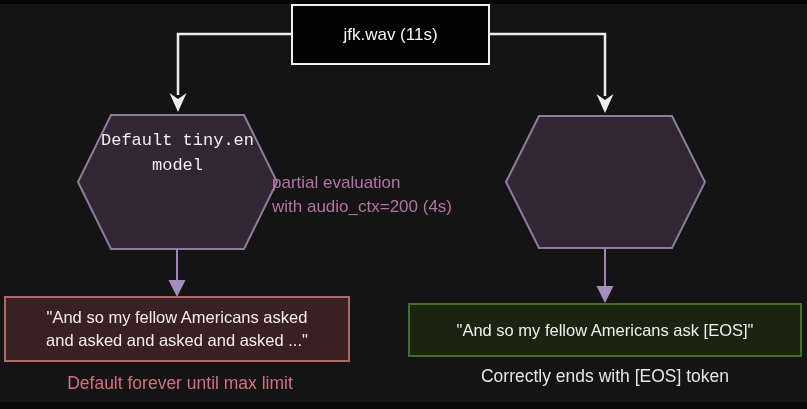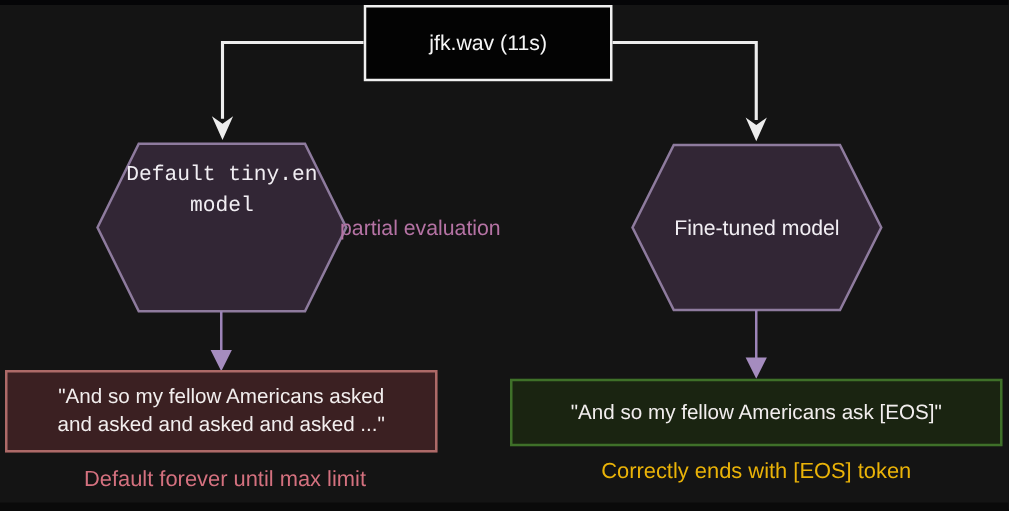--- a/index.html
+++ b/index.html
@@ -77,21 +77,21 @@
     border: 2px solid #3f7029;
   }
 
   .caption {
     position: absolute;
     width: 300px;
     text-align: center;
     font-size: 17.5px;
   }
   #fail-caption { left: 30px; top: 373px; color: #d4717f; }
-  #success-caption { left: 455px; top: 366px; color: #eab308; }
+  #success-caption { left: 455px; top: 366px; color: #e5e5e5; }
 </style>
 </head>
 <body>
 
 <div id="canvas">
 
   <div id="top-edge" class="edge-strip"></div>
   <div id="bottom-edge" class="edge-strip"></div>
 
   <svg id="shapes" viewBox="0 0 807 409">
@@ -113,24 +113,24 @@
     <polygon points="605,303 596.5,286 613.5,286" fill="#a58cbf"></polygon>
   </svg>
 
   <div id="source-node">
     <span>jfk.wav (11s)</span>
   </div>
 
   <div id="default-model-label" class="node-label">Default tiny.en
 model</div>
 
-  <div id="finetuned-model-label" class="node-label">Fine-tuned model</div>
 
   <div id="annotation">
     <div>partial evaluation</div>
+    <div>with audio_ctx=200 (4s)</div>
   </div>
 
   <div id="fail-result-box" class="result-box">"And so my fellow Americans asked
 and asked and asked and asked ..."</div>
 
   <div id="success-result-box" class="result-box">"And so my fellow Americans ask [EOS]"</div>
 
   <div id="fail-caption" class="caption">Default forever until max limit</div>
 
   <div id="success-caption" class="caption">Correctly ends with [EOS] token</div>

